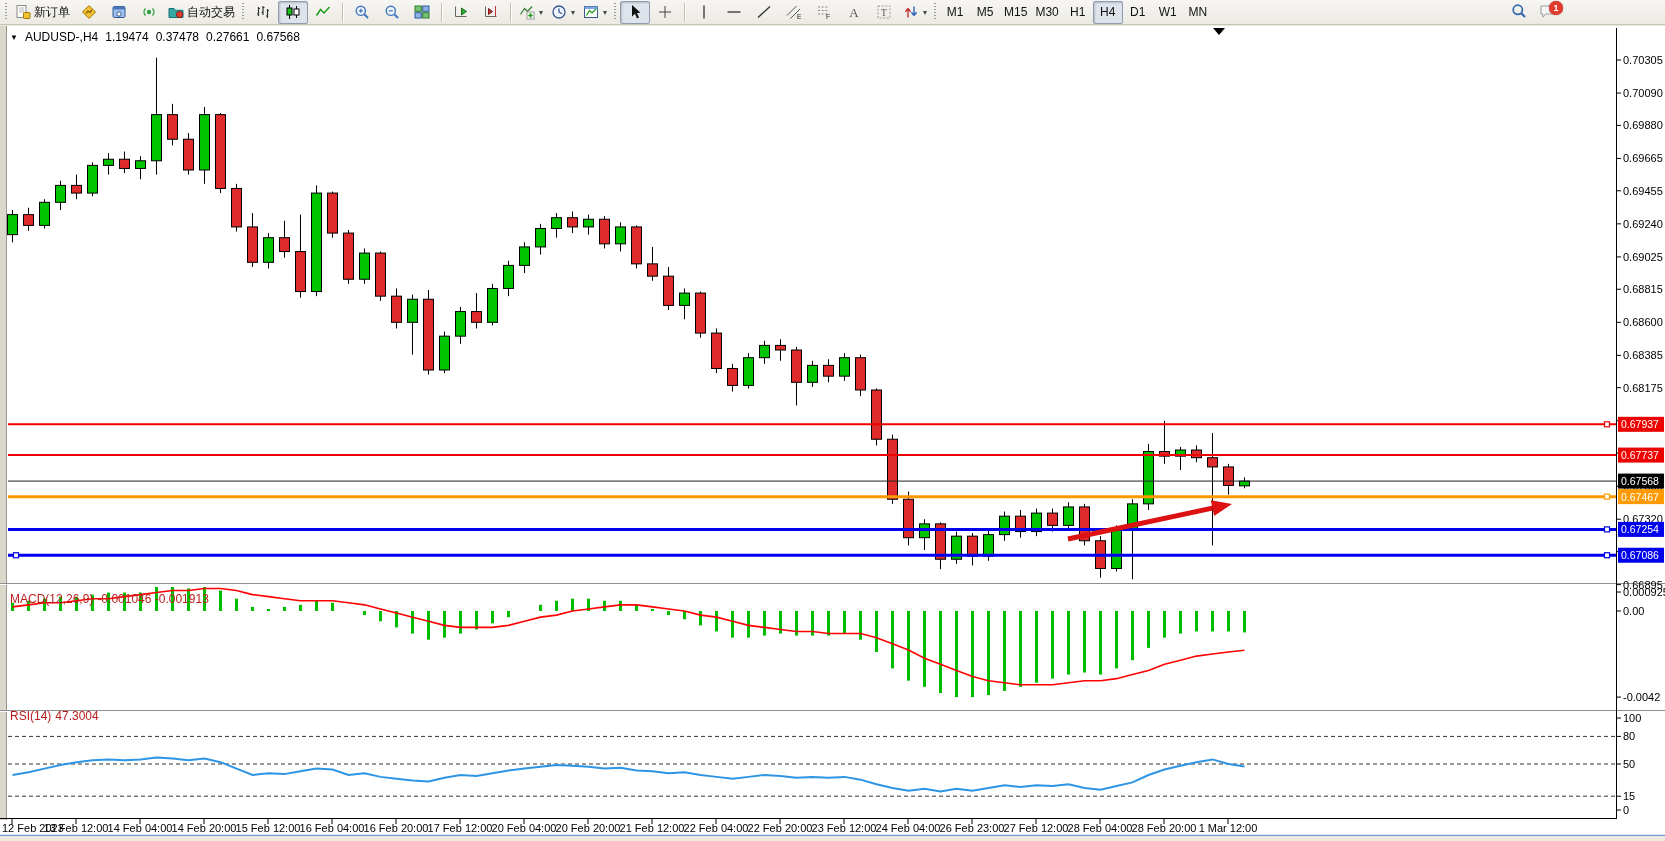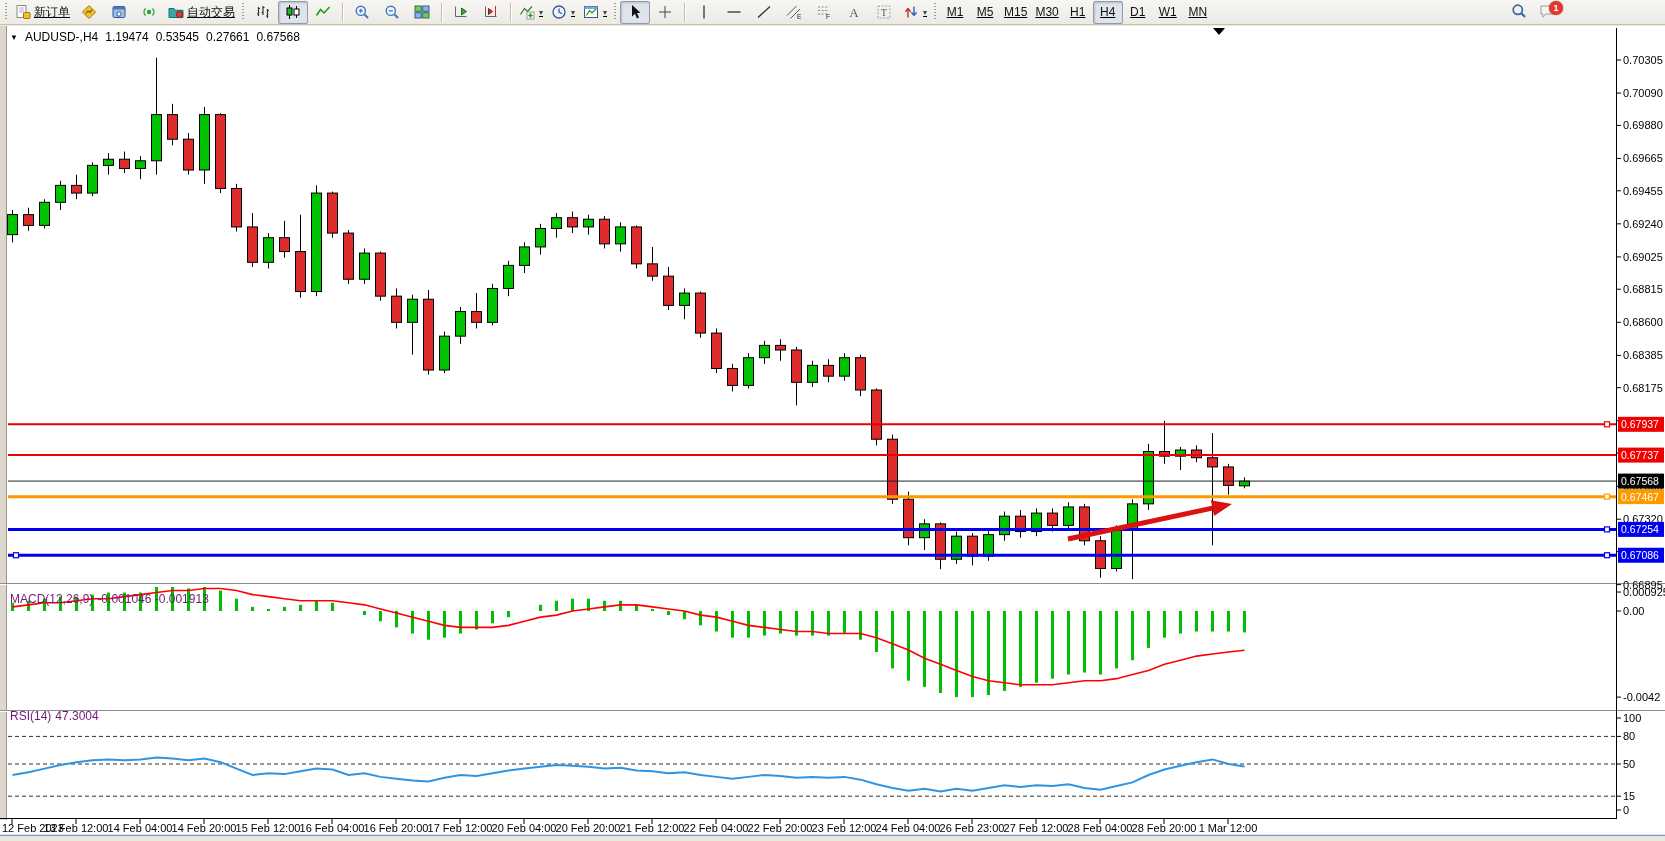--- a/index.html
+++ b/index.html
@@ -8,21 +8,20 @@
     background:#ece9d8;font-family:"Liberation Sans",sans-serif;
     -webkit-font-smoothing:antialiased;
   }
   
   .toolbar{
     position:absolute;top:0;left:0;width:1665px;height:25px;
     background:linear-gradient(#f7f6f3,#eceae3);
     border-bottom:1px solid #c6c2b4;
     display:flex;align-items:center;padding:0 2px;box-sizing:border-box;
     white-space:nowrap;
-    text-decoration:underline;
   }
   .tb-grip{width:3px;height:18px;margin:0 4px 0 2px;
     background-image:repeating-linear-gradient(#9a9a9a 0 1px,transparent 1px 3px);
     background-size:2px 100%;background-repeat:no-repeat;background-position:center;}
   .tb-sep{width:1px;height:19px;background:#c2beb0;box-shadow:1px 0 0 #fff;margin:0 4px;}
   .tb-btn{
     height:21px;min-width:22px;display:inline-flex;align-items:center;justify-content:center;
     padding:0 3px;border:1px solid transparent;border-radius:2px;gap:3px;color:#222;
     font-size:12px;cursor:default;
   }
@@ -38,21 +37,21 @@
   }
   
   .chart-window{position:absolute;top:26px;left:0;width:1665px;height:815px;background:#fff;}
   .left-strip{position:absolute;left:0;top:0;width:6px;height:794px;background:#dcd8cb;border-right:1px solid #9a968a;}
   #chart-svg{position:absolute;left:0;top:0;}
   .chart-title{
     position:absolute;left:10px;top:4px;font-size:12px;color:#000;z-index:5;
     display:flex;align-items:center;gap:7px;
   }
   .chart-title .tri{font-size:8px;position:relative;top:0px;}
-  .ind-label{position:absolute;left:10px;font-size:12px;color:#701a75;z-index:5;}
+  .ind-label{position:absolute;left:10px;font-size:12px;color:#b91c1c;z-index:5;}
   .ind-label span{margin-right:4px;}
   .macd-label{top:566px;}
   .rsi-label{top:683px;}
 </style>
 </head>
 <body>
 
 <div class="toolbar" id="toolbar">
     <div class="tb-grip"></div>
     <div class="tb-btn">
@@ -692,21 +691,21 @@
       <text x="1623" y="814" fill="#000" font-size="11" font-family="Liberation Sans, sans-serif" text-anchor="start">0</text>
       <polyline points="12.5,775.04 28.5,772.28 44.5,768.6 60.5,764.92 76.5,762.16 92.5,760.32 108.5,759.4 124.5,760.32 140.5,759.4 156.5,757.56 172.5,758.48 188.5,760.32 204.5,758.48 220.5,762.16 236.5,768.6 252.5,775.04 268.5,773.2 284.5,774.12 300.5,771.36 316.5,768.6 332.5,769.52 348.5,775.04 364.5,773.2 380.5,776.88 396.5,778.72 412.5,780.56 428.5,781.48 444.5,777.8 460.5,775.04 476.5,775.96 492.5,773.2 508.5,770.44 524.5,768.6 540.5,766.76 556.5,764.92 572.5,765.84 588.5,766.76 604.5,768.6 620.5,767.68 636.5,770.44 652.5,771.36 668.5,773.2 684.5,772.28 700.5,775.04 716.5,776.88 732.5,778.72 748.5,776.88 764.5,775.04 780.5,775.96 796.5,777.8 812.5,776.88 828.5,777.8 844.5,776.88 860.5,779.64 876.5,784.24 892.5,787.92 908.5,790.68 924.5,788.84 940.5,791.6 956.5,788.84 972.5,790.68 988.5,787.92 1004.5,785.16 1020.5,787 1036.5,785.16 1052.5,786.08 1068.5,784.24 1084.5,787.92 1100.5,789.76 1116.5,786.08 1132.5,782.4 1148.5,775.04 1164.5,769.52 1180.5,765.84 1196.5,762.16 1212.5,759.4 1228.5,764 1244.5,766.484" fill="none" stroke="#2e95e5" stroke-width="2"></polyline>
       <line x1="0" y1="835.5" x2="1665" y2="835.5" stroke="#7a96df" stroke-width="1.5"></line>
       <rect x="0" y="836.5" width="1665" height="4.5" fill="#ece9d8"></rect>
     </svg>
 
   <div class="chart-title">
     <span class="tri">▼</span>
     <span>AUDUSD-,H4</span>
     <span>1.19474</span>
-    <span>0.53545</span>
+    <span>0.37478</span>
     <span>0.27661</span>
     <span>0.67568</span>
   </div>
 
   <div class="ind-label macd-label">
     <span>MACD(12,26,9)</span><span>-0.001046 -0.001913</span>
   </div>
 
   <div class="ind-label rsi-label">
     <span>RSI(14)</span><span>47.3004</span>

